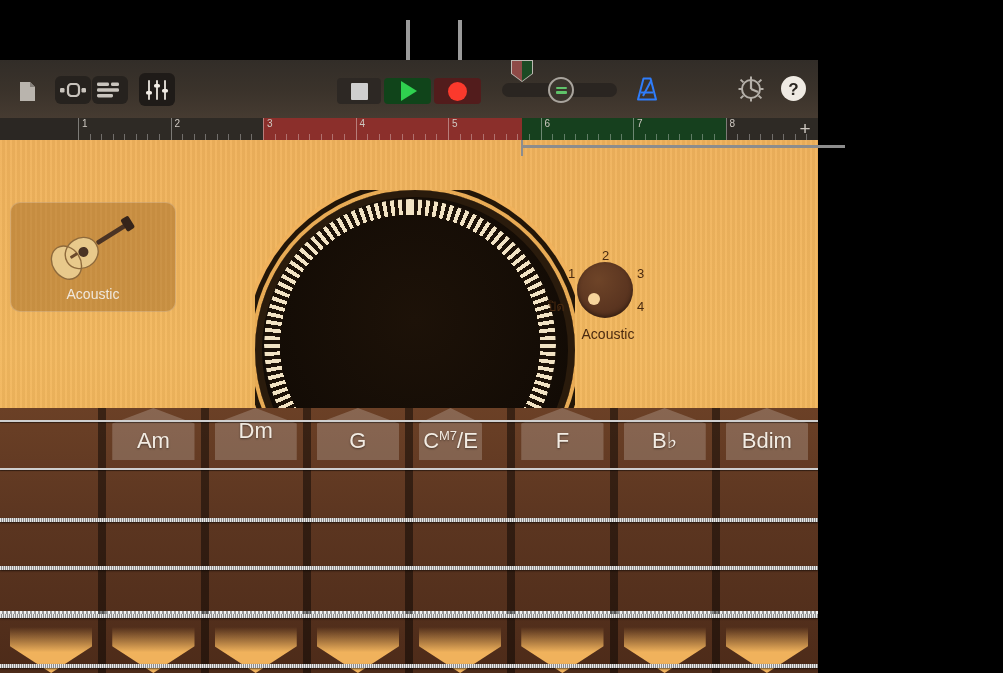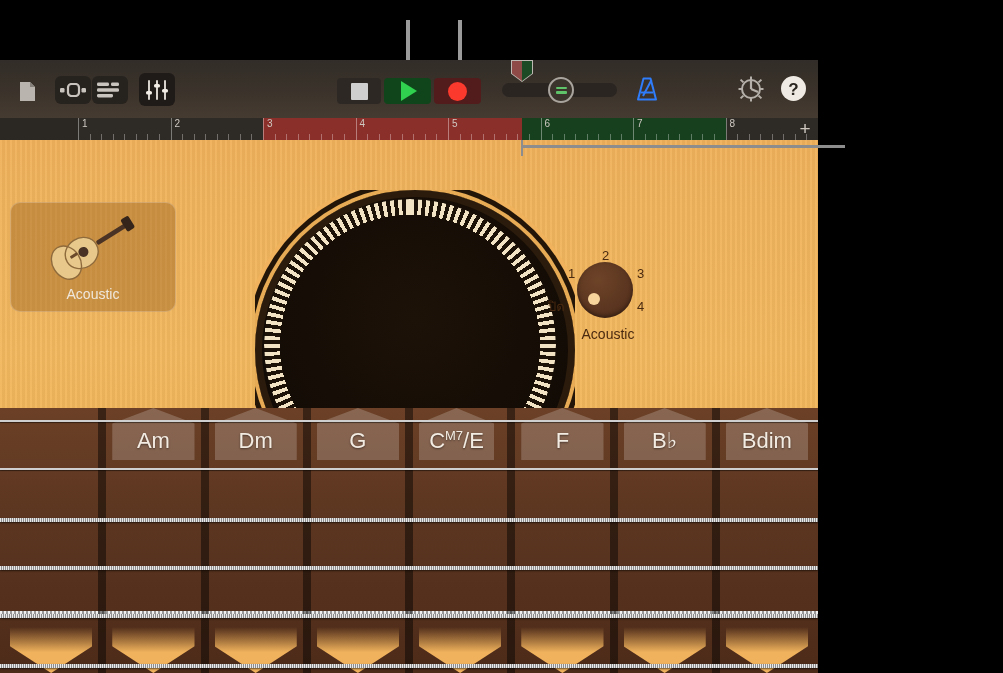--- a/index.html
+++ b/index.html
@@ -414,31 +414,31 @@
 
       <div id="fretboard">
         <div id="bridge"></div>
           <div class="btm-notch" style="left: 10px; width: 82.25px;"></div>
           <div class="colsep" style="left: 98.25px;"></div>
           <div class="chord-tab" style="left: 112.25px; width: 82.25px;">
             <span>Am</span>
           </div>
           <div class="btm-notch" style="left: 112.25px; width: 82.25px;"></div>
           <div class="colsep" style="left: 200.5px;"></div>
-          <div class="chord-tab" style="left: 214.5px; width: 82.25px;">
+          <div class="chord-tab" style="left: 214.5px; width: 82.25px; align-items: center;">
             <span>Dm</span>
           </div>
           <div class="btm-notch" style="left: 214.5px; width: 82.25px;"></div>
           <div class="colsep" style="left: 302.75px;"></div>
           <div class="chord-tab" style="left: 316.75px; width: 82.25px;">
             <span>G</span>
           </div>
           <div class="btm-notch" style="left: 316.75px; width: 82.25px;"></div>
           <div class="colsep" style="left: 405px;"></div>
-          <div class="chord-tab" style="left: 419px; width: 75px;">
+          <div class="chord-tab" style="left: 419px; width: 63px;">
             <span>C<sup>M7</sup>/E</span>
           </div>
           <div class="btm-notch" style="left: 419px; width: 82.25px;"></div>
           <div class="colsep" style="left: 507.25px;"></div>
           <div class="chord-tab" style="left: 521.25px; width: 82.25px;">
             <span>F</span>
           </div>
           <div class="btm-notch" style="left: 521.25px; width: 82.25px;"></div>
           <div class="colsep" style="left: 609.5px;"></div>
           <div class="chord-tab" style="left: 623.5px; width: 82.25px;">

